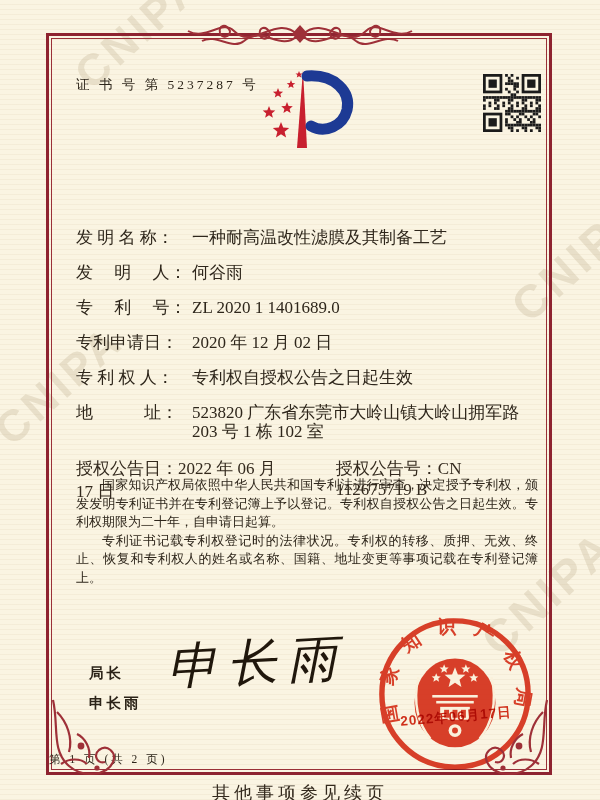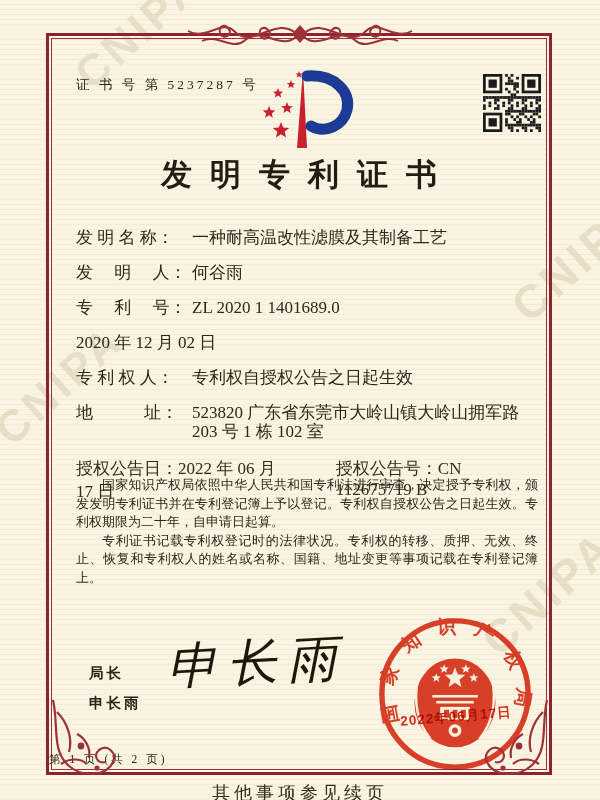--- a/index.html
+++ b/index.html
@@ -257,36 +257,36 @@
           <polygon points="34,58 36.2,63.6 42.2,63.9 37.6,67.7 39.1,73.5 34,70.2 28.9,73.5 30.4,67.7 25.8,63.9 31.8,63.6"></polygon>
           <polygon points="22,42 23.7,46.3 28.3,46.5 24.8,49.4 25.9,53.8 22,51.3 18.1,53.8 19.2,49.4 15.7,46.5 20.3,46.3"></polygon>
           <polygon points="40,38 41.6,42 45.8,42.2 42.6,44.9 43.6,49 40,46.7 36.4,49 37.4,44.9 34.2,42.2 38.4,42"></polygon>
           <polygon points="31,24 32.4,27.5 36.1,27.7 33.3,30 34.2,33.6 31,31.6 27.8,33.6 28.7,30 25.9,27.7 29.6,27.5"></polygon>
           <polygon points="44,16 45.2,19 48.3,19.2 45.9,21.1 46.6,24.1 44,22.4 41.4,24.1 42.1,21.1 39.7,19.2 42.8,19"></polygon>
           <polygon points="52,7 53,9.4 55.5,9.6 53.6,11.1 54.2,13.5 52,12.2 49.8,13.5 50.4,11.1 48.5,9.6 51,9.4"></polygon>
         </g>
       </svg>
     </div>
 
-    <div class="title">发明专利证书</div>
 
     <div class="fields">
       <div class="row">
         <span class="lab">发 明 名 称：</span>
         <span class="val">一种耐高温改性滤膜及其制备工艺</span>
       </div>
       <div class="row">
         <span class="lab">发　 明　 人：</span>
         <span class="val">何谷雨</span>
       </div>
       <div class="row">
         <span class="lab">专　 利　 号：</span>
         <span class="val">ZL 2020 1 1401689.0</span>
       </div>
       <div class="row">
+        <span class="lab">专利申请日：</span>
         <span class="val">2020 年 12 月 02 日</span>
       </div>
       <div class="row">
         <span class="lab">专 利 权 人：</span>
         <span class="val">专利权自授权公告之日起生效</span>
       </div>
       <div class="row">
         <span class="lab">地　　　址：</span>
         <span class="val">523820 广东省东莞市大岭山镇大岭山拥军路 203 号 1 栋 102 室</span>
       </div>

